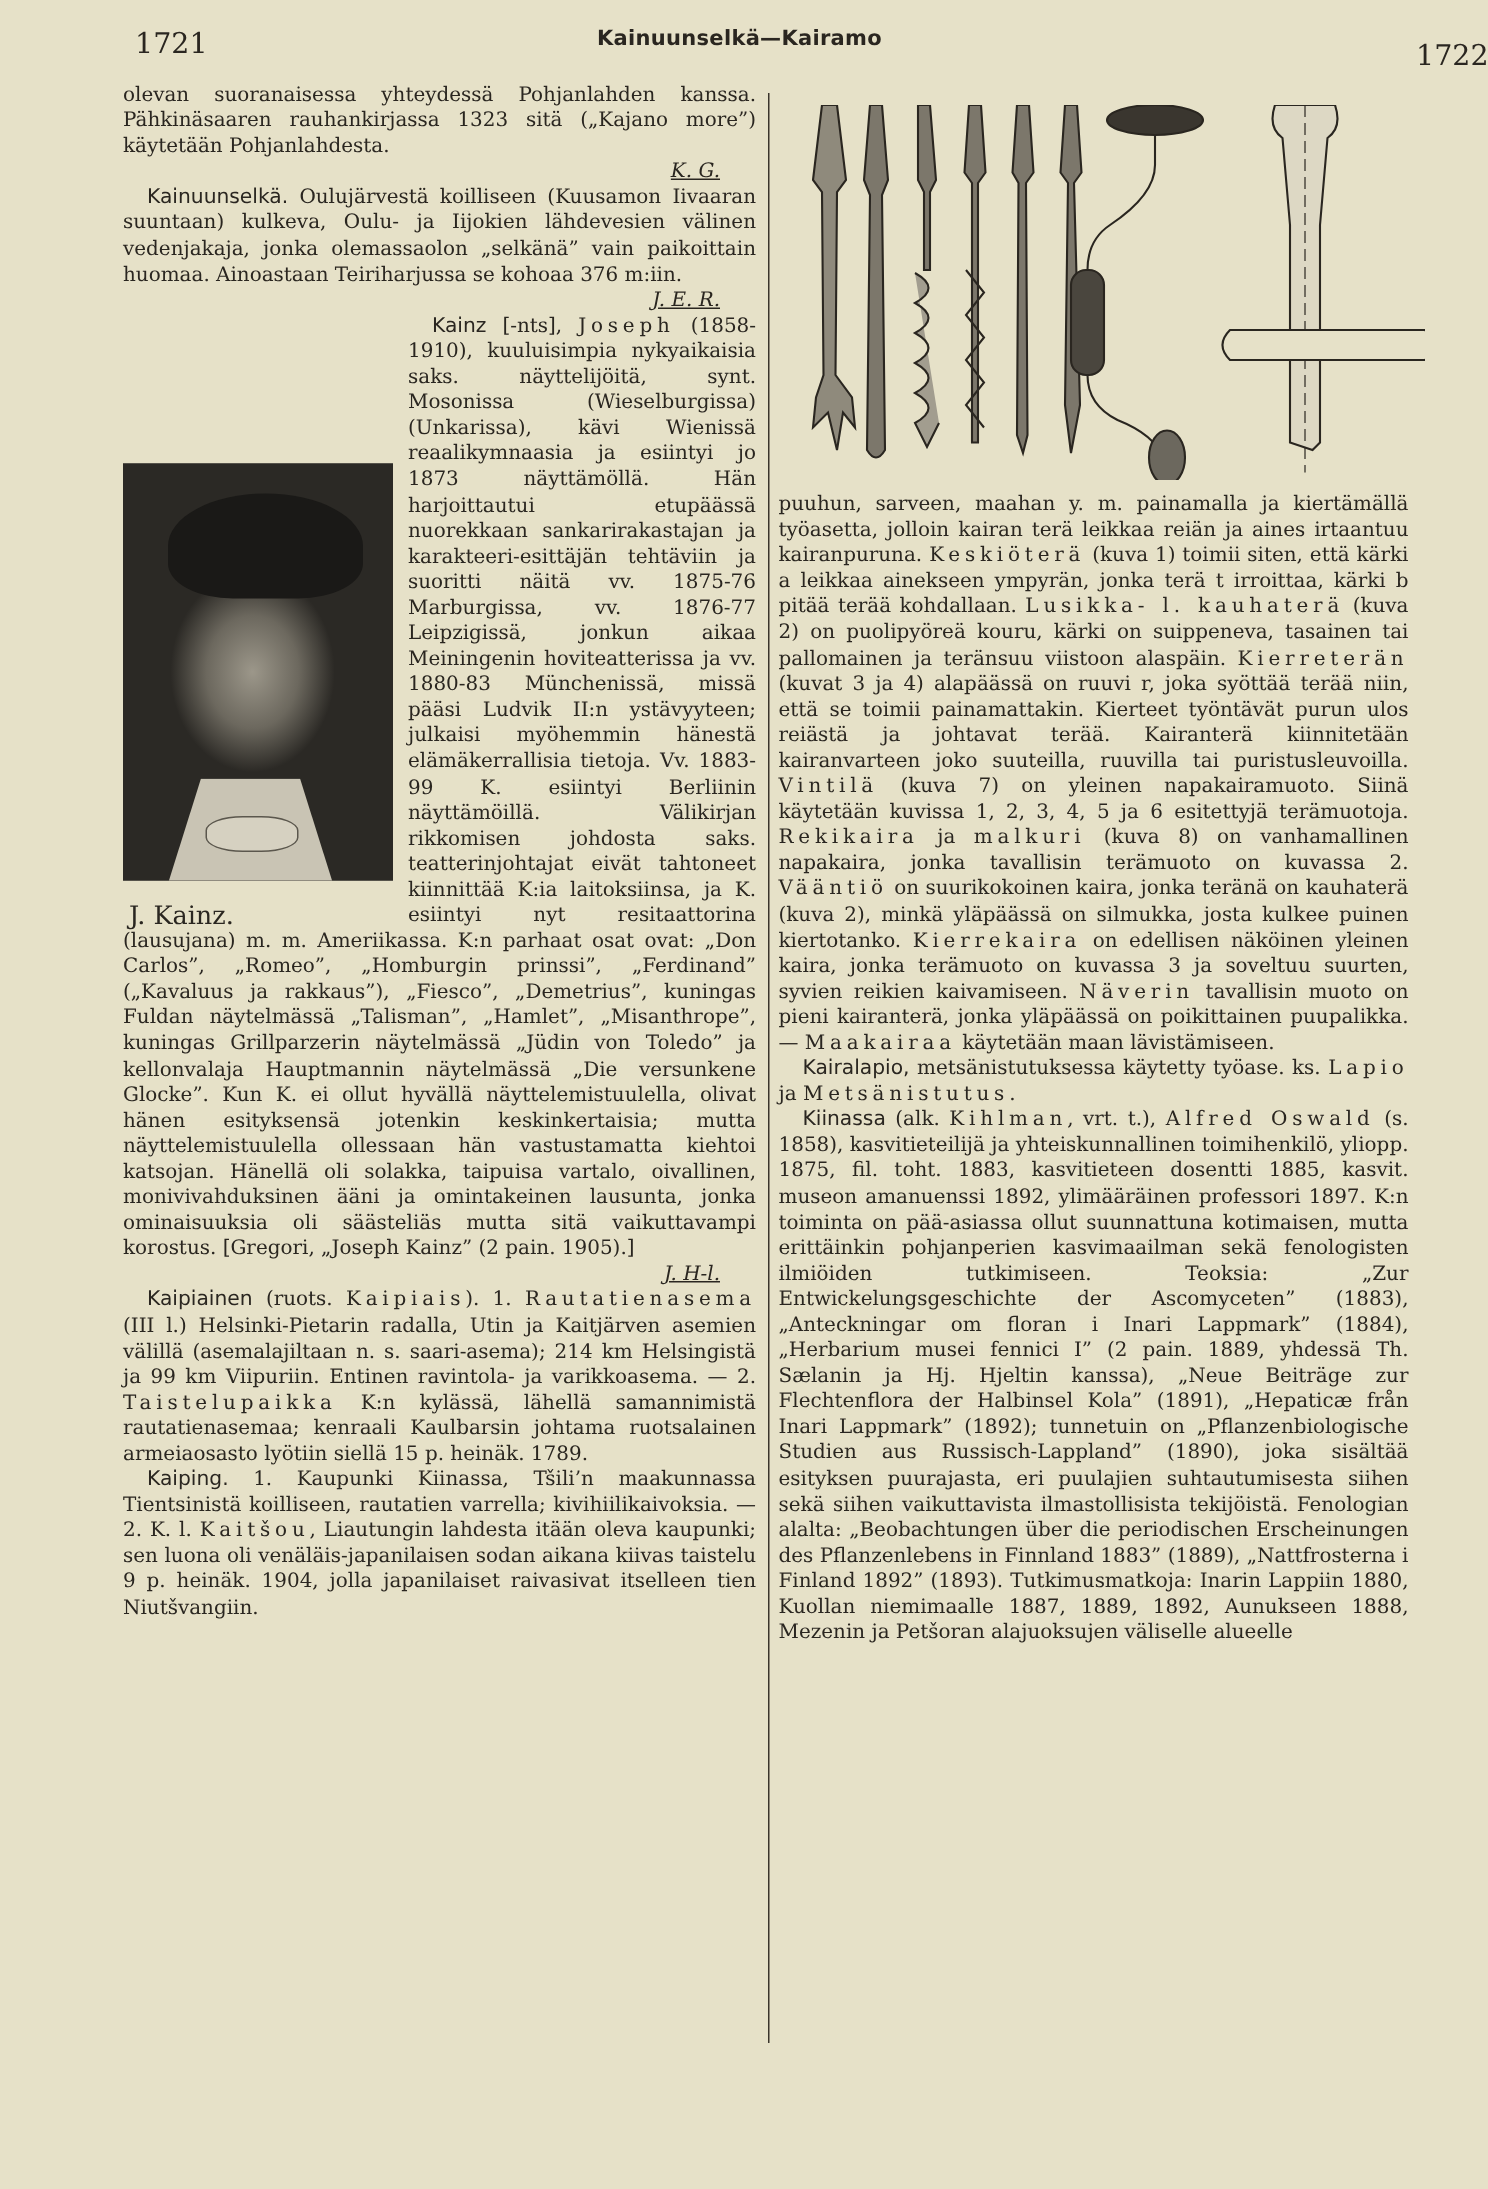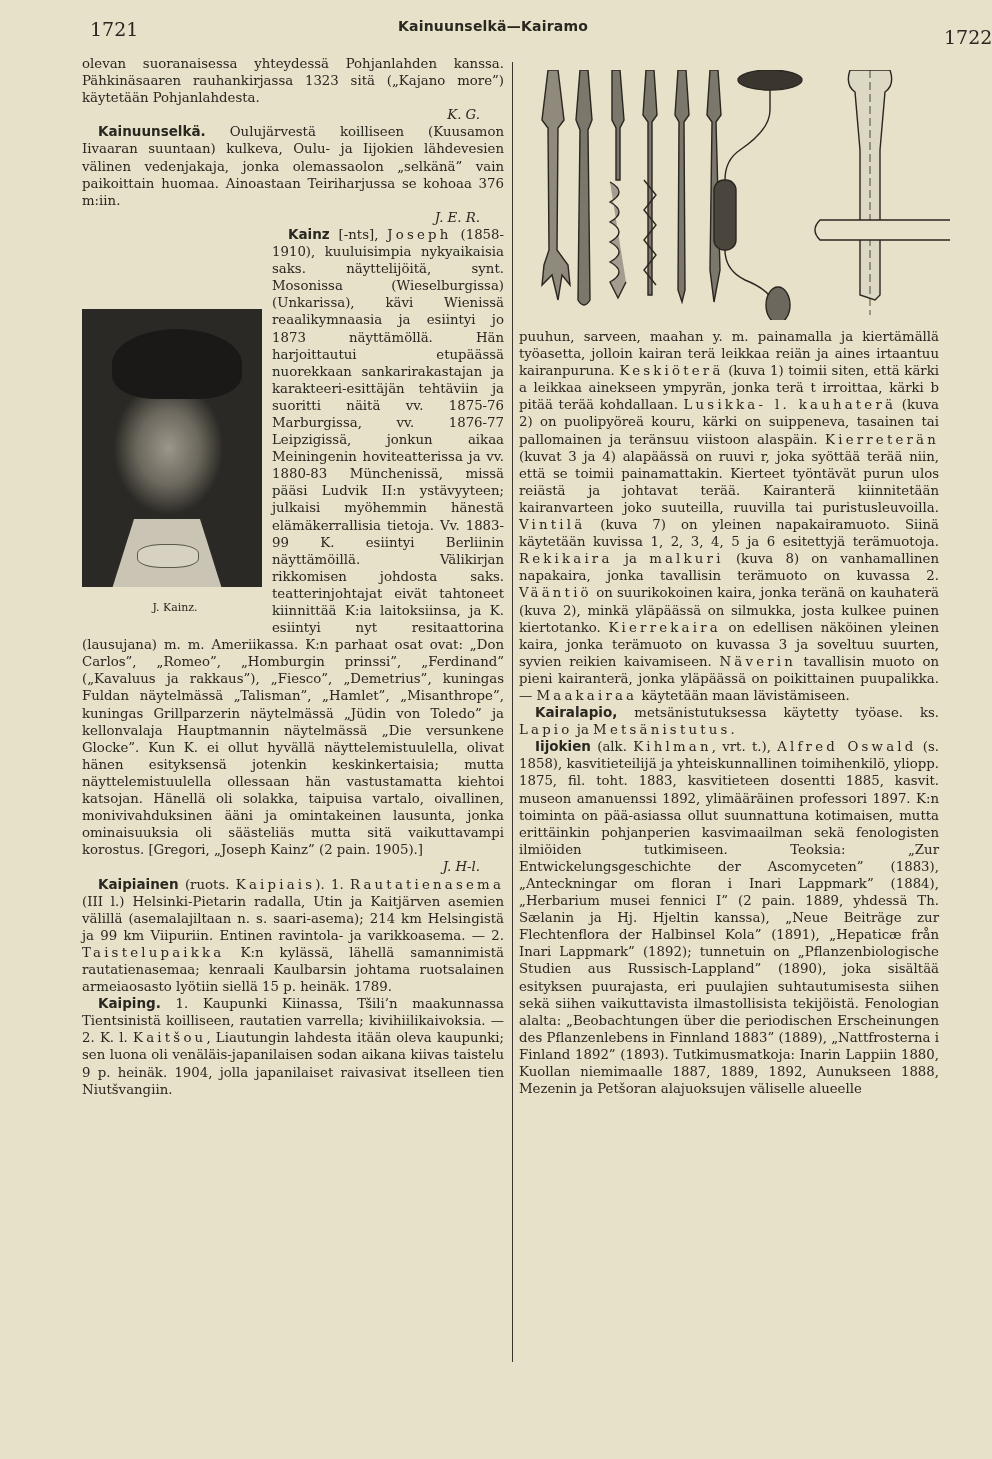--- a/index.html
+++ b/index.html
@@ -12,32 +12,32 @@
   .hdr { position:absolute; top:18px; font-size:19px; }
   #pnum-left { left:90px; font-family:"DejaVu Serif", serif; }
   #pnum-right { left:904px; top:26px; font-family:"DejaVu Serif", serif;margin-left:40px; }
   #running-title { left:398px; font-family:"DejaVu Sans", sans-serif; font-weight:bold; font-size:14px; letter-spacing:0.2px; }
   .rule { position:absolute; left:512px; top:62px; width:1px; height:1300px; background:#3a352c; }
   .col { position:absolute; font-size:13.3px; line-height:17.1px; text-align:justify; }
   #col-left { left:82px; top:55px; width:422px; }
   #col-right { left:519px; top:328px; width:420px; }
   .col p { margin:0; text-indent:0; }
   .col p.entry { text-indent:16px; }
-  .col .sig { display:block; text-align:right; font-style:italic; padding-right:24px; }
-  .hw { font-weight:bold; font-family:"DejaVu Sans", sans-serif; font-size:13.5px; }
+  .col .sig { display:block; text-align:right; font-style:italic; padding-right:24px;text-decoration:underline; }
+  .hw { font-weight:normal; font-family:"DejaVu Sans", sans-serif; font-size:13.5px; }
   .sp { letter-spacing:3.2px; }
   .it { }
   #photo {
     width:180px; height:278px; position:relative; overflow:hidden;
     background:radial-gradient(ellipse 38% 30% at 48% 50%, #9c978a 0%, #6c685e 45%, #2b2925 80%), #1e1d1a;
   }
   #photo .hair { position:absolute; left:30px; top:20px; width:130px; height:70px; border-radius:60% 60% 40% 40%; background:#1a1917; }
   #photo .shirt { position:absolute; left:30px; top:210px; width:110px; height:70px; background:#c9c4b4; clip-path:polygon(20% 0,80% 0,100% 100%,0 100%); }
   #photo .tie { position:absolute; left:55px; top:235px; width:60px; height:22px; border:1px solid #5b574d; border-radius:40%; background:#d6d1c1; }
-  #photo-caption { text-align:center; font-size:11px; margin-top:14px; padding-left:4px; }
+  #photo-caption { text-align:left; font-size:17px; margin-top:14px; padding-left:4px; }
   #figure { position:absolute; left:530px; top:70px; width:420px; height:250px; }
   #figure svg { width:100%; height:100%; }
 </style>
 </head>
 <body>
 
 <div class="hdr" id="pnum-left">1721</div>
 <div class="hdr" id="running-title">Kainuunselkä—Kairamo</div>
 <div class="hdr" id="pnum-right">1722</div>
 
@@ -157,21 +157,21 @@
 
   <p class="entry">
     <span class="hw">Kairalapio,</span>
     <span>metsänistutuksessa käytetty työase. ks.</span>
     <span class="sp">Lapio</span>
     <span>ja</span>
     <span class="sp">Metsänistutus</span><span>.</span>
   </p>
 
   <p class="entry">
-    <span class="hw">Iijokien</span>
+    <span class="hw">Kiinassa</span>
     <span>(alk.</span>
     <span class="sp">Kihlman</span><span>, vrt. t.),</span>
     <span class="sp">Alfred Oswald</span>
     <span>(s. 1858), kasvitieteilijä ja yhteiskunnallinen toimihenkilö, yliopp. 1875, fil. toht. 1883, kasvitieteen dosentti 1885, kasvit. museon amanuenssi 1892, ylimääräinen professori 1897. K:n toiminta on pää-asiassa ollut suunnattuna kotimaisen, mutta erittäinkin pohjanperien kasvimaailman sekä fenologisten ilmiöiden tutkimiseen. Teoksia: „Zur Entwickelungsgeschichte der Ascomyceten” (1883), „Anteckningar om floran i Inari Lappmark” (1884), „Herbarium musei fennici I” (2 pain. 1889, yhdessä Th. Sælanin ja Hj. Hjeltin kanssa), „Neue Beiträge zur Flechtenflora der Halbinsel Kola” (1891), „Hepaticæ från Inari Lappmark” (1892); tunnetuin on „Pflanzenbiologische Studien aus Russisch-Lappland” (1890), joka sisältää esityksen puurajasta, eri puulajien suhtautumisesta siihen sekä siihen vaikuttavista ilmastollisista tekijöistä. Fenologian alalta: „Beobachtungen über die periodischen Erscheinungen des Pflanzenlebens in Finnland 1883” (1889), „Nattfrosterna i Finland 1892” (1893). Tutkimusmatkoja: Inarin Lappiin 1880, Kuollan niemimaalle 1887, 1889, 1892, Aunukseen 1888, Mezenin ja Petšoran alajuoksujen väliselle alueelle</span>
   </p>
 </div>
 
 <style>
   
   #col-left::before { content:""; }

